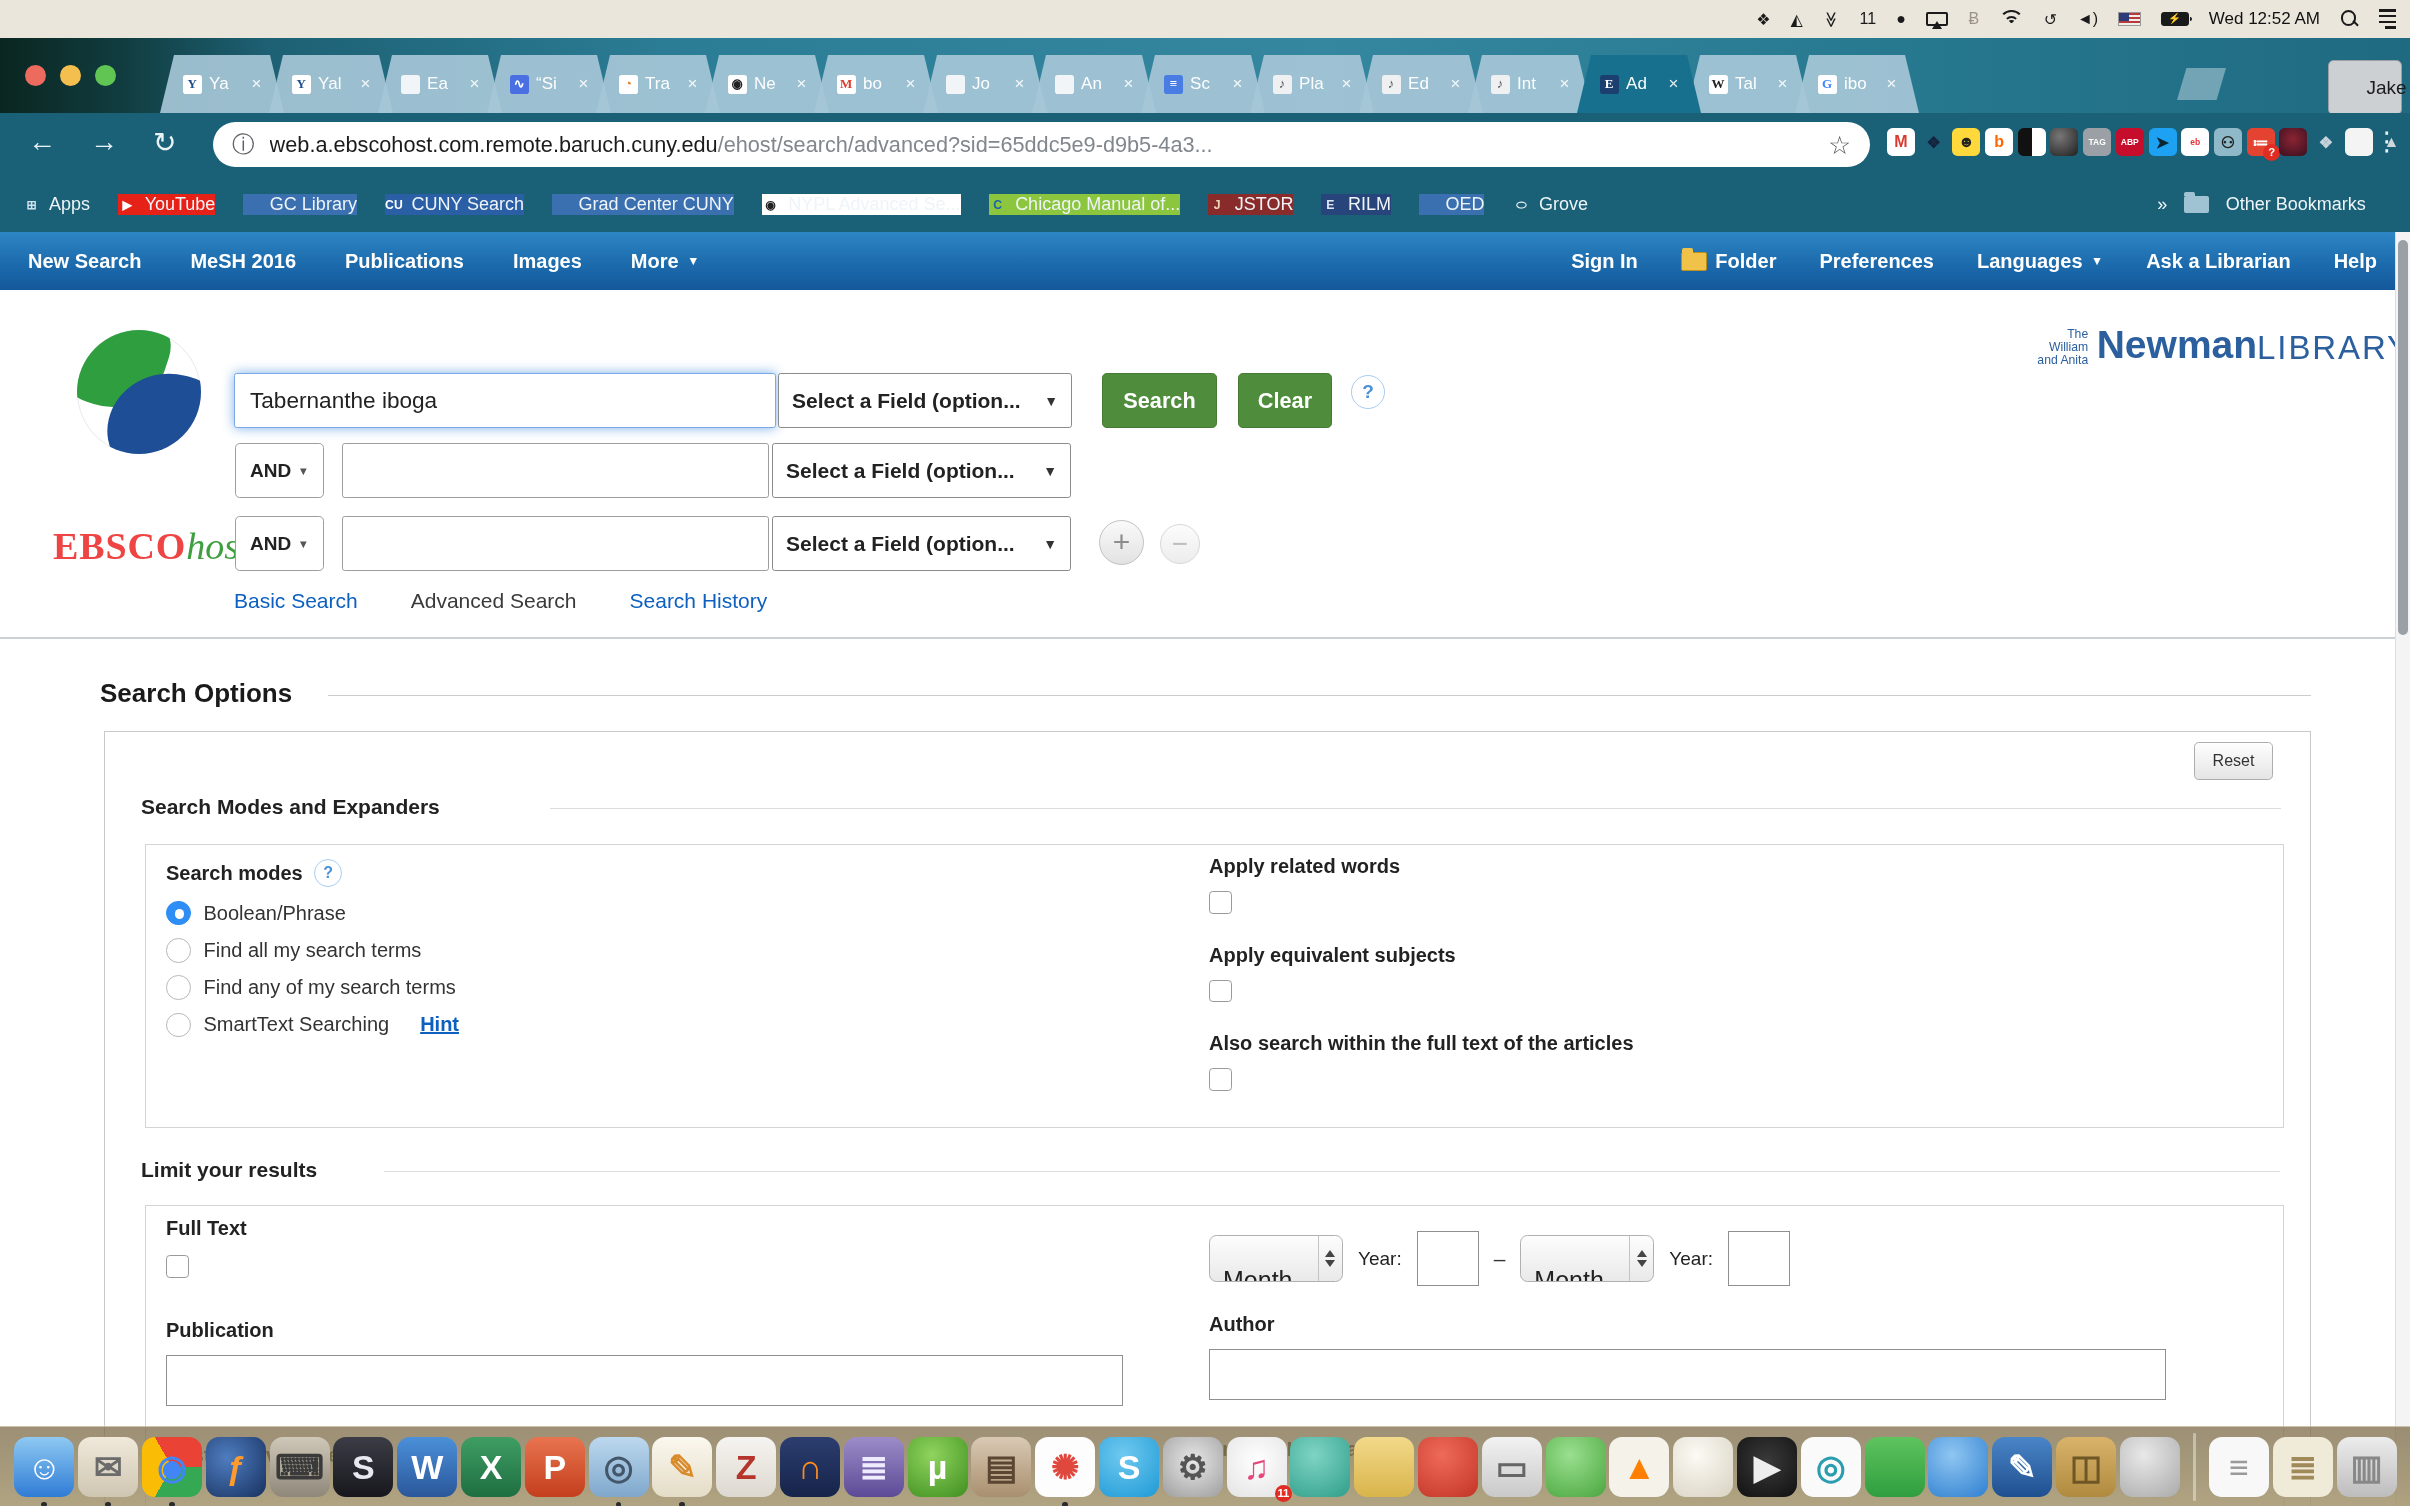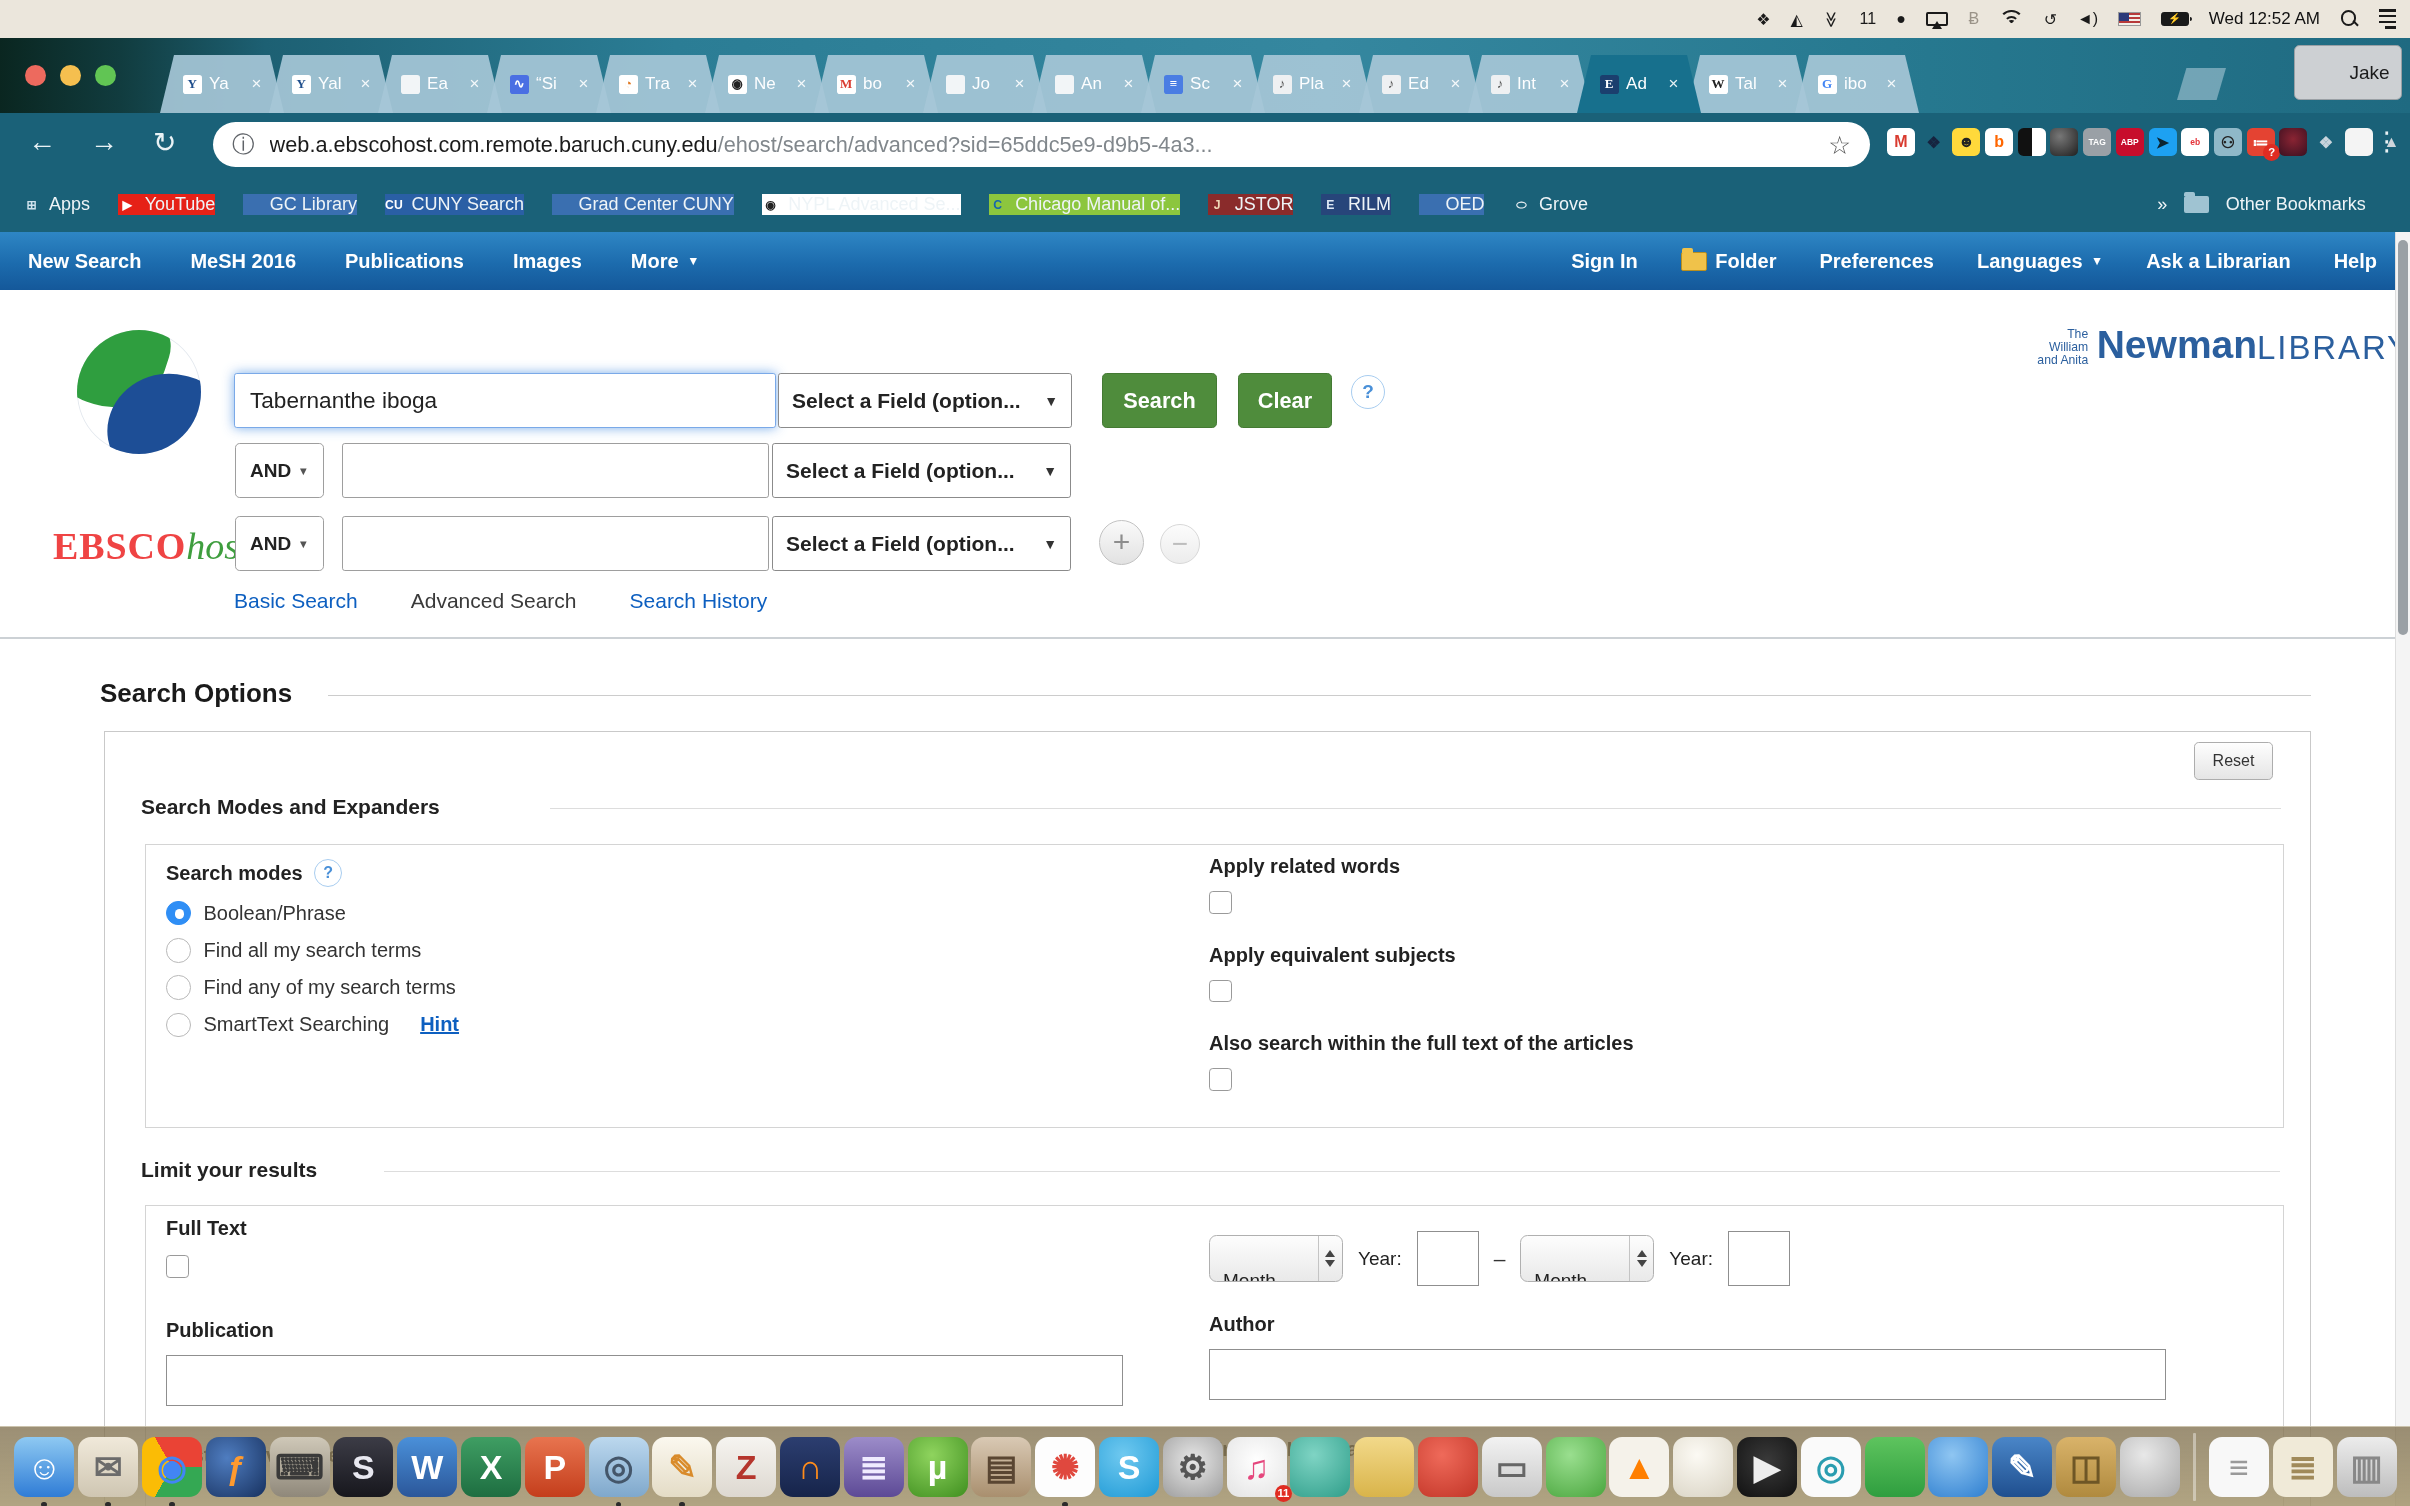--- a/index.html
+++ b/index.html
@@ -49,21 +49,21 @@
   .tab { position:relative; flex:0 0 124px; height:58px; margin-right:-15px;
     background:rgba(166,199,215,.92); clip-path:polygon(14px 0,calc(100% - 14px) 0,100% 100%,0 100%);
     display:flex; align-items:center; padding:0 22.6px; gap:7.5px; color:#fdfeff; }
   .tab.active { background:#17708d; z-index:3; }
   .tab-fav { width:19px; height:19px; border-radius:2.8px; font-size:13px; font-weight:bold;
     display:inline-flex; align-items:center; justify-content:center; flex:0 0 19px; font-family:"Liberation Serif",serif; }
   .tab-label { font-size:17px; white-space:nowrap; overflow:hidden; max-width:38px; }
   .tab-close { margin-left:auto; font-size:17px; color:rgba(255,255,255,.9); }
   .newtab { position:absolute; right:185px; top:30px; width:49px; height:32px; background:rgba(180,208,220,.55);
     clip-path:polygon(9.4px 0,100% 0,calc(100% - 9.4px) 100%,0 100%); }
-  .profile-chip { position:absolute; right:9.4px; top:7px; width:108px; height:55px; background:#cdd0d3;
+  .profile-chip { position:absolute; right:9.4px; top:22px; width:74px; height:55px; background:#cdd0d3;
     border-radius:5.6px; border:0.9px solid #9aa0a5; display:flex; align-items:center; justify-content:center;
     font-size:19px; color:#1b1b1b;padding-left:44px; }
 
   
   .toolbar { position:absolute; left:0; top:113px; width:2411px; height:64px; background:#1a6178; }
   .nav-arrow { position:absolute; top:13px; font-size:28px; color:#e9f2f5; }
   .urlbar { position:absolute; left:213px; top:9.4px; width:1657px; height:45px; background:#fff; border-radius:22.6px;
     display:flex; align-items:center; padding:0 19px; }
   .info-ic { font-size:22.6px; color:#5f6368; margin-right:15px; }
   .url-text { font-size:21.7px; white-space:nowrap; overflow:hidden; flex:1; }
@@ -174,21 +174,21 @@
   .checkbox { display:block; width:22.6px; height:22.6px; border:1.4px solid #9a9a9a; border-radius:3.8px; background:#fff; margin-bottom:30px; }
   .limits-left { position:absolute; left:166px; top:927px; }
   .limits-right { position:absolute; left:1209px; top:927px; }
   .lim-label { font-size:20px; font-weight:bold; color:#222; }
   .text-input { border:1.4px solid #8f8f8f; background:#fff; }
   .pub-input { width:957px; height:51px; margin-top:13px; }
   .auth-input { width:957px; height:51px; margin-top:13px; }
   .date-row { display:flex; align-items:center; gap:15px; margin-top:15px; height:53px; }
   .month-sel { width:134px; height:47px; border:0.9px solid #b0b0b0; border-radius:7.5px; background:linear-gradient(180deg,#fdfdfd,#e9e9e9);
     display:flex; align-items:center; overflow:hidden; }
-  .month-sel .m-txt { font-size:19px; color:#222; padding-left:13px; flex:1;margin-top:44px; }
+  .month-sel .m-txt { font-size:25px; color:#222; padding-left:13px; flex:1;margin-top:44px; }
   .m-arrows { width:24.5px; height:100%; border-left:0.9px solid #c4c4c4; display:flex; flex-direction:column; align-items:center; justify-content:center; gap:2.8px; }
   .m-arrows i { border-left:5.6px solid transparent; border-right:5.6px solid transparent; display:block; }
   .m-arrows .up { border-bottom:7.5px solid #444; } .m-arrows .dn { border-top:7.5px solid #444; }
   .yr-label { font-size:19px; color:#222; }
   .yr-input { width:62px; height:55px; }
   .dash { font-size:21px; color:#333; }
   .mt40 { margin-top:41px; } .mt36 { margin-top:38px; }
 
   
   .scroll-track { position:absolute; left:2395px; top:232px; width:15px; height:1275px; background:#f4f4f4; border-left:0.9px solid #dedede; z-index:60; }

